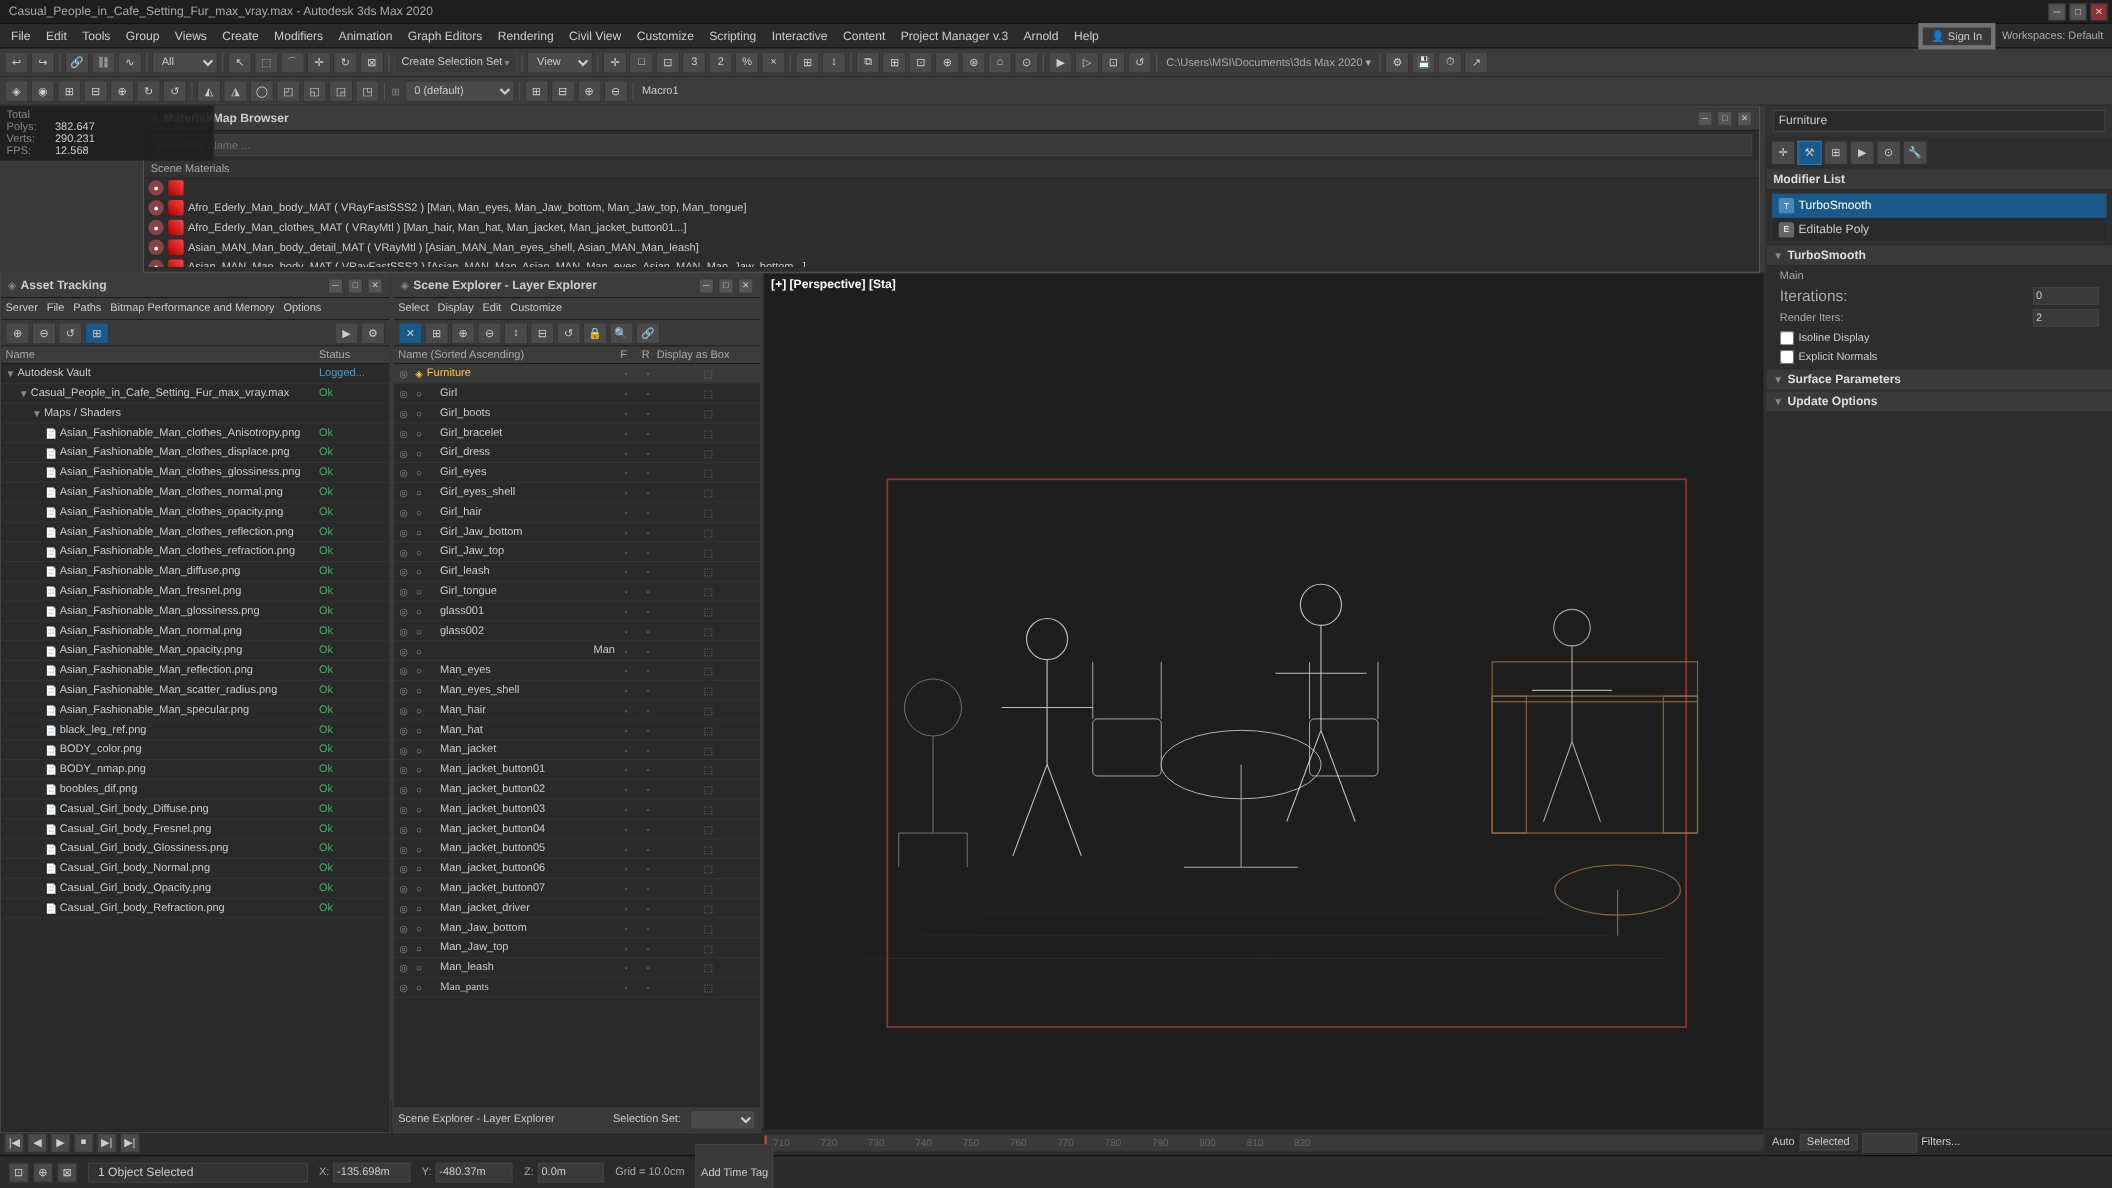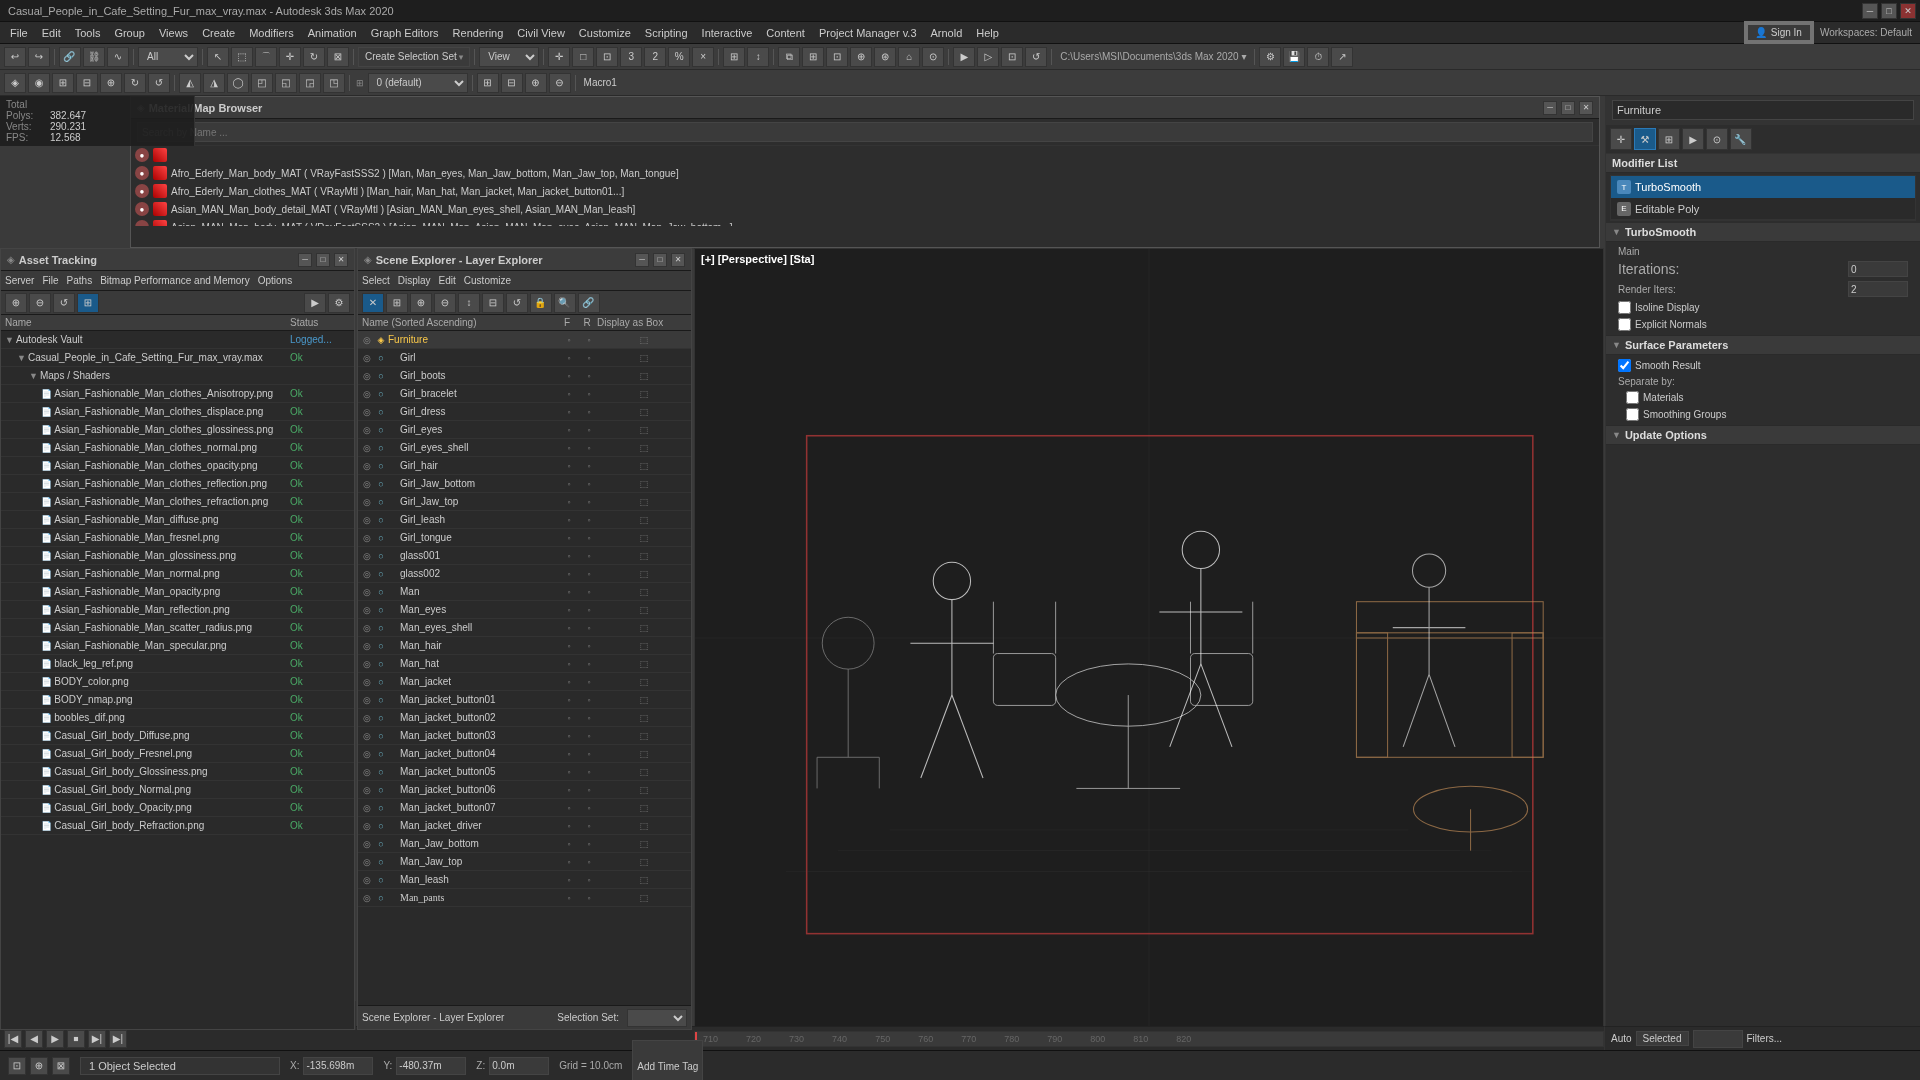--- a/index.html
+++ b/index.html
@@ -269,20 +269,21 @@
   <div style="background:#3c3c3c;height:22px;display:flex;align-items:center;padding:0 6px;border-bottom:1px solid #1a1a1a;gap:4px;">
     <span style="color:#888;font-size:10px;">◈</span>
     <span style="font-size:11px;color:#ccc;font-weight:bold;flex:1;">Material/Map Browser</span>
     <div class="panel-win-btn">─</div>
     <div class="panel-win-btn">□</div>
     <div class="panel-win-btn">✕</div>
   </div>
   <div style="padding:3px 6px;border-bottom:1px solid #333;">
     <input type="text" style="width: 100%; height: 20px; background: rgb(58, 58, 58); border: 1px solid rgb(68, 68, 68); color: rgb(204, 204, 204); font-size: 10px; padding: 0px 4px;" placeholder="Search by Name ...">
   </div>
+  <div style="padding:2px 6px;font-size:10px;color:#aaa;background:#333;border-bottom:1px solid #2a2a2a;">Scene Materials</div>
   <div style="overflow-y:auto;max-height:80px;">
     <div class="mat-item">
       <div style="width:14px;height:14px;background:#884444;border-radius:50%;margin-right:4px;font-size:8px;display:flex;align-items:center;justify-content:center;color:#fff;flex-shrink:0;">●</div>
       <div style="width:14px;height:14px;background:linear-gradient(45deg,#a00,#f44);border-radius:2px;margin-right:4px;flex-shrink:0;"></div>
     </div>
     <div class="mat-item">
       <div style="width:14px;height:14px;background:#884444;border-radius:50%;margin-right:4px;font-size:8px;display:flex;align-items:center;justify-content:center;color:#fff;flex-shrink:0;">●</div>
       <div style="width:14px;height:14px;background:linear-gradient(45deg,#a00,#f44);border-radius:2px;margin-right:4px;flex-shrink:0;"></div>
       <span class="m-name">Afro_Ederly_Man_body_MAT ( VRayFastSSS2 ) [Man, Man_eyes, Man_Jaw_bottom, Man_Jaw_top, Man_tongue]</span>
     </div>
@@ -671,21 +672,21 @@
     <span style="display:inline-block;width:12px;flex-shrink:0;"></span>
     <span style="flex:1;font-size:10px;color:#ccc;overflow:hidden;text-overflow:ellipsis;white-space:nowrap;">glass002</span>
     <span style="width:20px;text-align:center;font-size:9px;color:#888;">◦</span>
     <span style="width:20px;text-align:center;font-size:9px;color:#888;">◦</span>
     <span style="width:90px;text-align:center;font-size:9px;color:#888;">⬚</span>
   </div>
       <div class="explorer-item">
     <span style="width:14px;height:14px;display:inline-flex;align-items:center;justify-content:center;font-size:9px;color:#888;flex-shrink:0;">◎</span>
     <span style="width:14px;height:14px;display:inline-flex;align-items:center;justify-content:center;font-size:9px;color:#6ab;flex-shrink:0;">○</span>
     <span style="display:inline-block;width:12px;flex-shrink:0;"></span>
-    <span style="flex:1;font-size:10px;color:#ccc;overflow:hidden;text-overflow:ellipsis;white-space:nowrap;">Man</span>
+    <span style="flex:1;font-size:10px;color:#ccc;overflow:hidden;text-overflow:ellipsis;white-space:nowrap;text-align:right;">Man</span>
     <span style="width:20px;text-align:center;font-size:9px;color:#888;">◦</span>
     <span style="width:20px;text-align:center;font-size:9px;color:#888;">◦</span>
     <span style="width:90px;text-align:center;font-size:9px;color:#888;">⬚</span>
   </div>
       <div class="explorer-item">
     <span style="width:14px;height:14px;display:inline-flex;align-items:center;justify-content:center;font-size:9px;color:#888;flex-shrink:0;">◎</span>
     <span style="width:14px;height:14px;display:inline-flex;align-items:center;justify-content:center;font-size:9px;color:#6ab;flex-shrink:0;">○</span>
     <span style="display:inline-block;width:12px;flex-shrink:0;"></span>
     <span style="flex:1;font-size:10px;color:#ccc;overflow:hidden;text-overflow:ellipsis;white-space:nowrap;">Man_eyes</span>
     <span style="width:20px;text-align:center;font-size:9px;color:#888;">◦</span>
@@ -985,35 +986,20 @@
         <label style="font-size:10px;color:#ccc;">Explicit Normals</label>
       </div>
     </div>
   </div>
 
   <div style="background:#2d2d2d;">
     <div style="display:flex;align-items:center;padding:3px 6px;background:#3a3a3a;border-bottom:1px solid #2a2a2a;border-top:1px solid #2a2a2a;cursor:pointer;">
       <span style="color:#888;font-size:9px;margin-right:4px;">▼</span>
       <span style="font-size:11px;color:#ddd;font-weight:bold;">Surface Parameters</span>
     </div>
-    <div style="padding:2px 0;">
-      <div style="display:flex;align-items:center;padding:2px 12px;gap:4px;">
-        <input type="checkbox" checked="" style="">
-        <label style="font-size:10px;color:#ccc;">Smooth Result</label>
-      </div>
-      <div style="padding:2px 12px;font-size:10px;color:#aaa;">Separate by:</div>
-      <div style="display:flex;align-items:center;padding:2px 20px;gap:4px;">
-        <input type="checkbox" style="">
-        <label style="font-size:10px;color:#ccc;">Materials</label>
-      </div>
-      <div style="display:flex;align-items:center;padding:2px 20px;gap:4px;">
-        <input type="checkbox" style="">
-        <label style="font-size:10px;color:#ccc;">Smoothing Groups</label>
-      </div>
-    </div>
   </div>
 
   <div style="background:#2d2d2d;">
     <div style="display:flex;align-items:center;padding:3px 6px;background:#3a3a3a;border-bottom:1px solid #2a2a2a;border-top:1px solid #2a2a2a;cursor:pointer;">
       <span style="color:#888;font-size:9px;margin-right:4px;">▼</span>
       <span style="font-size:11px;color:#ddd;font-weight:bold;">Update Options</span>
     </div>
   </div>
 </div>
 

